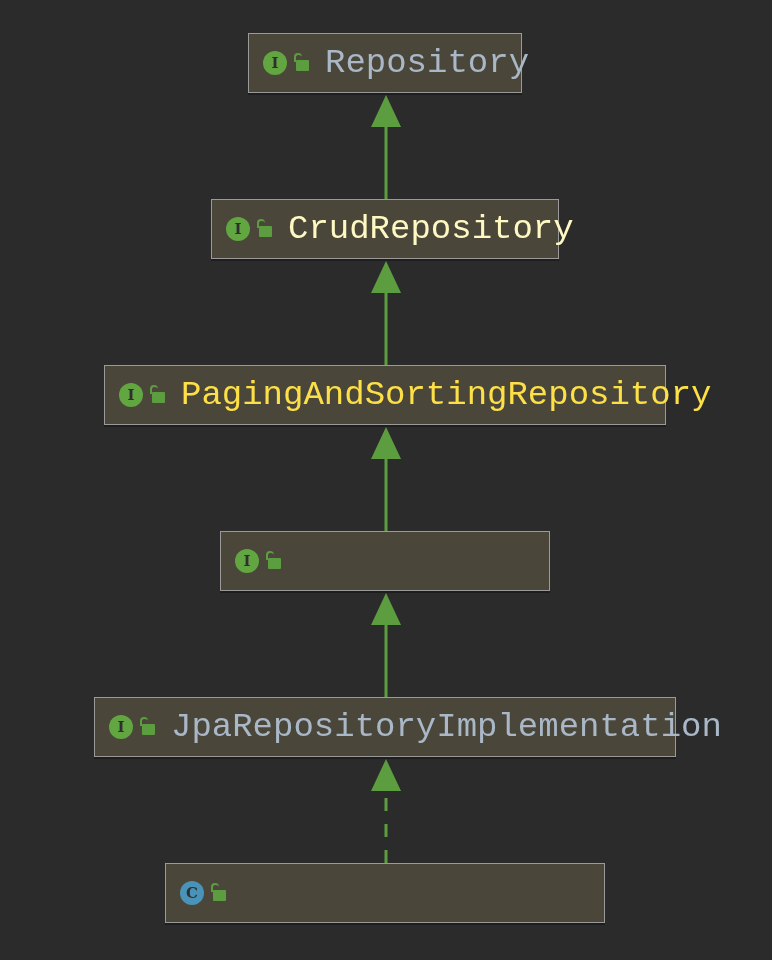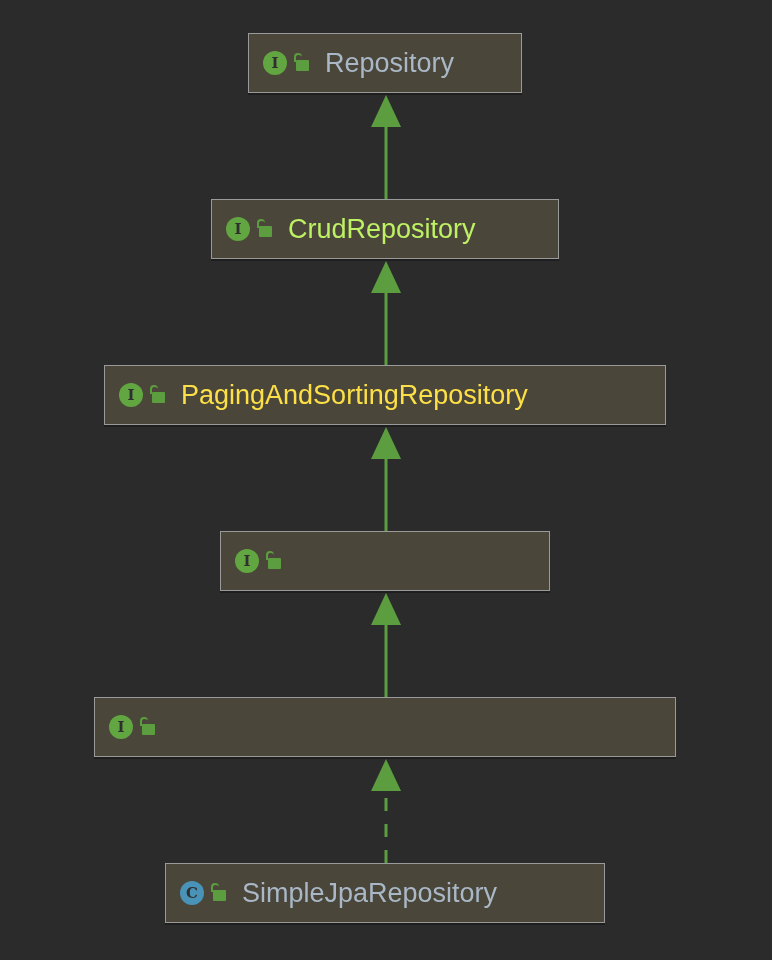--- a/index.html
+++ b/index.html
@@ -87,25 +87,25 @@
     border-right: none;
     border-top-left-radius: 6px;
     border-top-right-radius: 6px;
     box-sizing: border-box;
   }
 
   
   .node-label {
     margin-left: 14px;
     color: #a9b7c6;
-    font-size: 27px;
+    font-size: 34px;
     line-height: 1;
     letter-spacing: 0px;
     white-space: nowrap;
-    font-family: Liberation Sans, sans-serif;
+    font-family: Liberation Mono, monospace;
     text-align: right;
   }
 
   
   .connector {
     position: absolute;
     left: 0;
     top: 0;
     pointer-events: none;
   }
@@ -147,21 +147,21 @@
       <span class="node-label" style="color: rgb(169, 183, 198);">Repository</span>
     </div>
     <div class="uml-node" style="left: 211px; top: 199px; width: 348px; height: 60px; background: rgb(74, 70, 57); border-color: rgb(154, 154, 154);">
       <div class="node-icons">
         <span class="kind-badge interface" style="background: rgb(98, 166, 65);">I</span>
         <span class="lock-icon">
           <span class="lock-shackle" style="border-top-color: rgb(92, 158, 63); border-right: none; border-bottom: none; border-left-color: rgb(92, 158, 63);"></span>
           <span class="lock-body" style="background: rgb(92, 158, 63);"></span>
         </span>
       </div>
-      <span class="node-label" style="color: #bef264;">CrudRepository</span>
+      <span class="node-label" style="color: #fef9c3;">CrudRepository</span>
     </div>
     <div class="uml-node" style="left: 104px; top: 365px; width: 562px; height: 60px; background: rgb(74, 70, 57); border-color: rgb(154, 154, 154);">
       <div class="node-icons">
         <span class="kind-badge interface" style="background: rgb(98, 166, 65);">I</span>
         <span class="lock-icon">
           <span class="lock-shackle" style="border-top-color: rgb(92, 158, 63); border-right: none; border-bottom: none; border-left-color: rgb(92, 158, 63);"></span>
           <span class="lock-body" style="background: rgb(92, 158, 63);"></span>
         </span>
       </div>
       <span class="node-label" style="color: #fde047;">PagingAndSortingRepository</span>
@@ -176,24 +176,24 @@
       </div>
     </div>
     <div class="uml-node" style="left: 94px; top: 697px; width: 582px; height: 60px; background: rgb(74, 70, 57); border-color: rgb(154, 154, 154);">
       <div class="node-icons">
         <span class="kind-badge interface" style="background: rgb(98, 166, 65);">I</span>
         <span class="lock-icon">
           <span class="lock-shackle" style="border-top-color: rgb(92, 158, 63); border-right: none; border-bottom: none; border-left-color: rgb(92, 158, 63);"></span>
           <span class="lock-body" style="background: rgb(92, 158, 63);"></span>
         </span>
       </div>
+      <span class="node-label" style="color: rgb(169, 183, 198);">JpaRepositoryImplementation</span>
     </div>
     <div class="uml-node" style="left: 165px; top: 863px; width: 440px; height: 60px; background: rgb(74, 70, 57); border-color: rgb(154, 154, 154);">
       <div class="node-icons">
         <span class="kind-badge clazz" style="background: rgb(74, 147, 184);">C</span>
         <span class="lock-icon">
           <span class="lock-shackle" style="border-top-color: rgb(92, 158, 63); border-right: none; border-bottom: none; border-left-color: rgb(92, 158, 63);"></span>
           <span class="lock-body" style="background: rgb(92, 158, 63);"></span>
         </span>
       </div>
-      <span class="node-label" style="color: rgb(169, 183, 198);">SimpleJpaRepository</span>
     </div>
   </div>
 
 </body></html>

